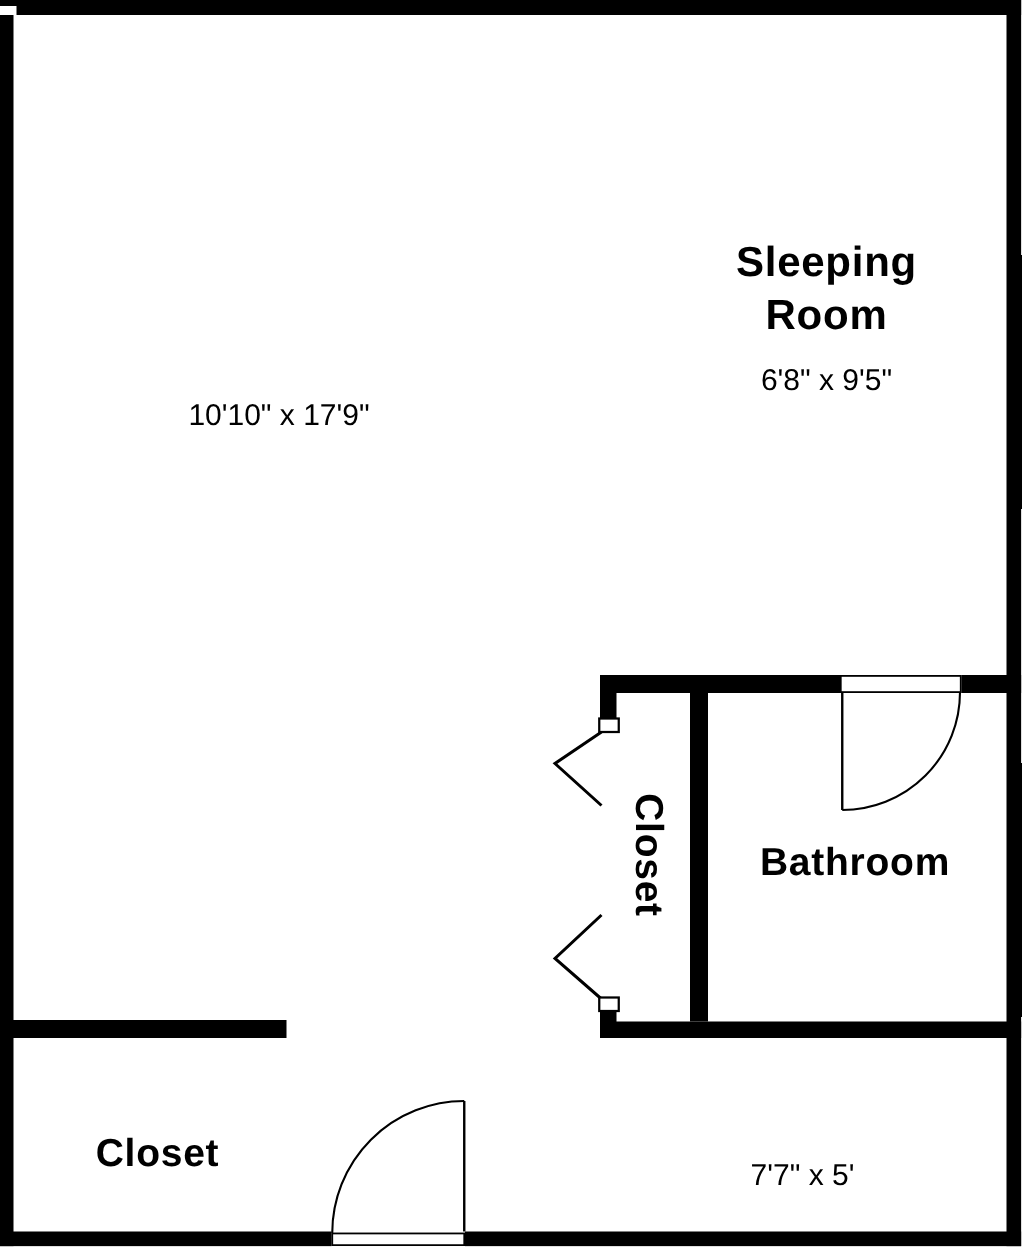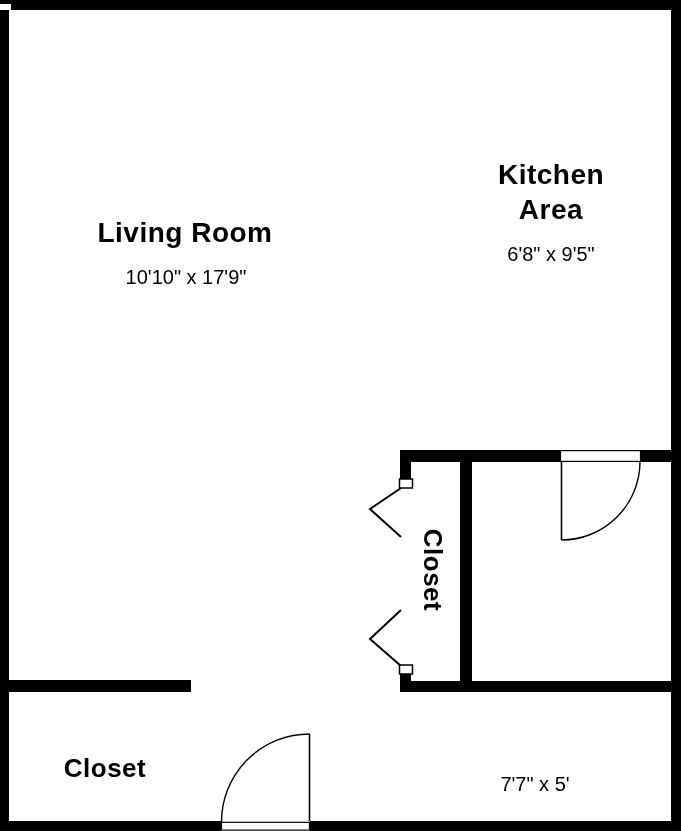--- a/index.html
+++ b/index.html
@@ -87,26 +87,26 @@
     <line x1="309.5" y1="734" x2="309.5" y2="821" stroke="#000000" stroke-width="1.6"></line>
     <path d="M 309.5 734 A 88 88 0 0 0 221.5 822" fill="none" stroke="#000000" stroke-width="1.4"></path>
 
     <polyline points="401,488 370,509 401,537" fill="none" stroke="#000000" stroke-width="2"></polyline>
     <polyline points="401,610 370,639 401,666" fill="none" stroke="#000000" stroke-width="2"></polyline>
 
     <rect x="399.5" y="479" width="13" height="9" fill="#ffffff" stroke="#000000" stroke-width="1.5"></rect>
     <rect x="399.5" y="665" width="13" height="9" fill="#ffffff" stroke="#000000" stroke-width="1.5"></rect>
   </svg>
 
-  <div class="room-label label-living">Living Room</div>
   <div class="room-dims dims-living">10'10" x 17'9"</div>
 
-  <div class="room-label label-sleeping">Kitchen Area</div>
+  <div class="room-label label-sleeping">Sleeping Room</div>
   <div class="room-dims dims-sleeping">6'8" x 9'5"</div>
 
   <div class="room-label label-closet-hall">Closet</div>
 
+  <div class="room-label label-bathroom">Bathroom</div>
 
   <div class="room-dims dims-kitchen">7'7" x 5'</div>
 
   <div class="room-label label-closet-entry">Closet</div>
 
 </div>
 
 </body></html>

